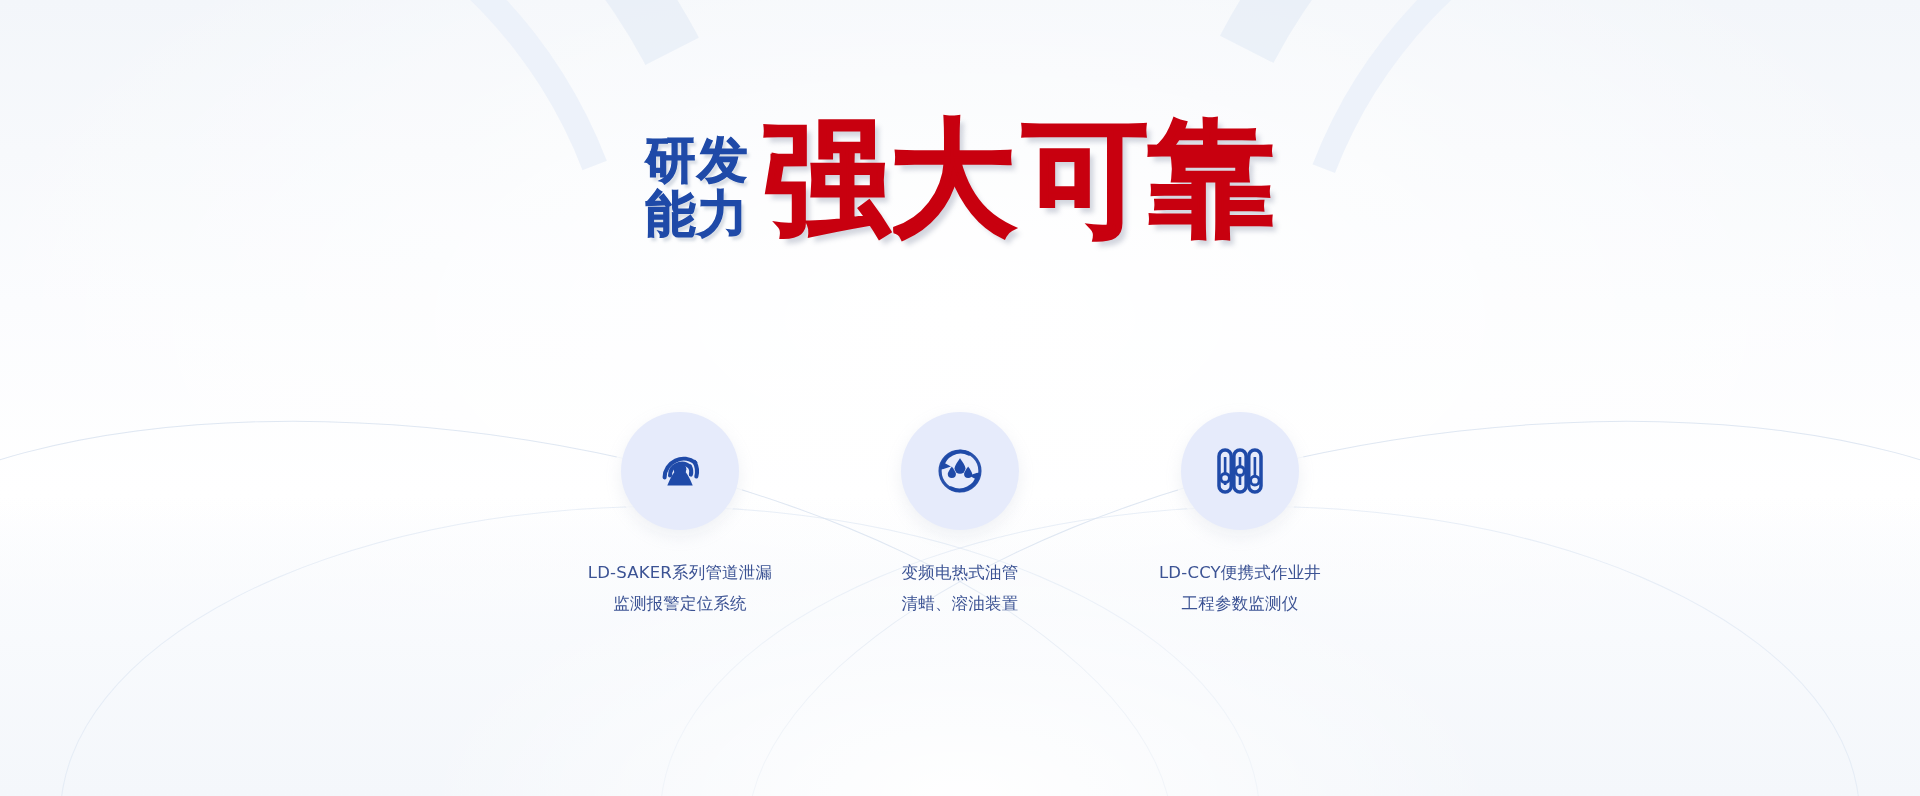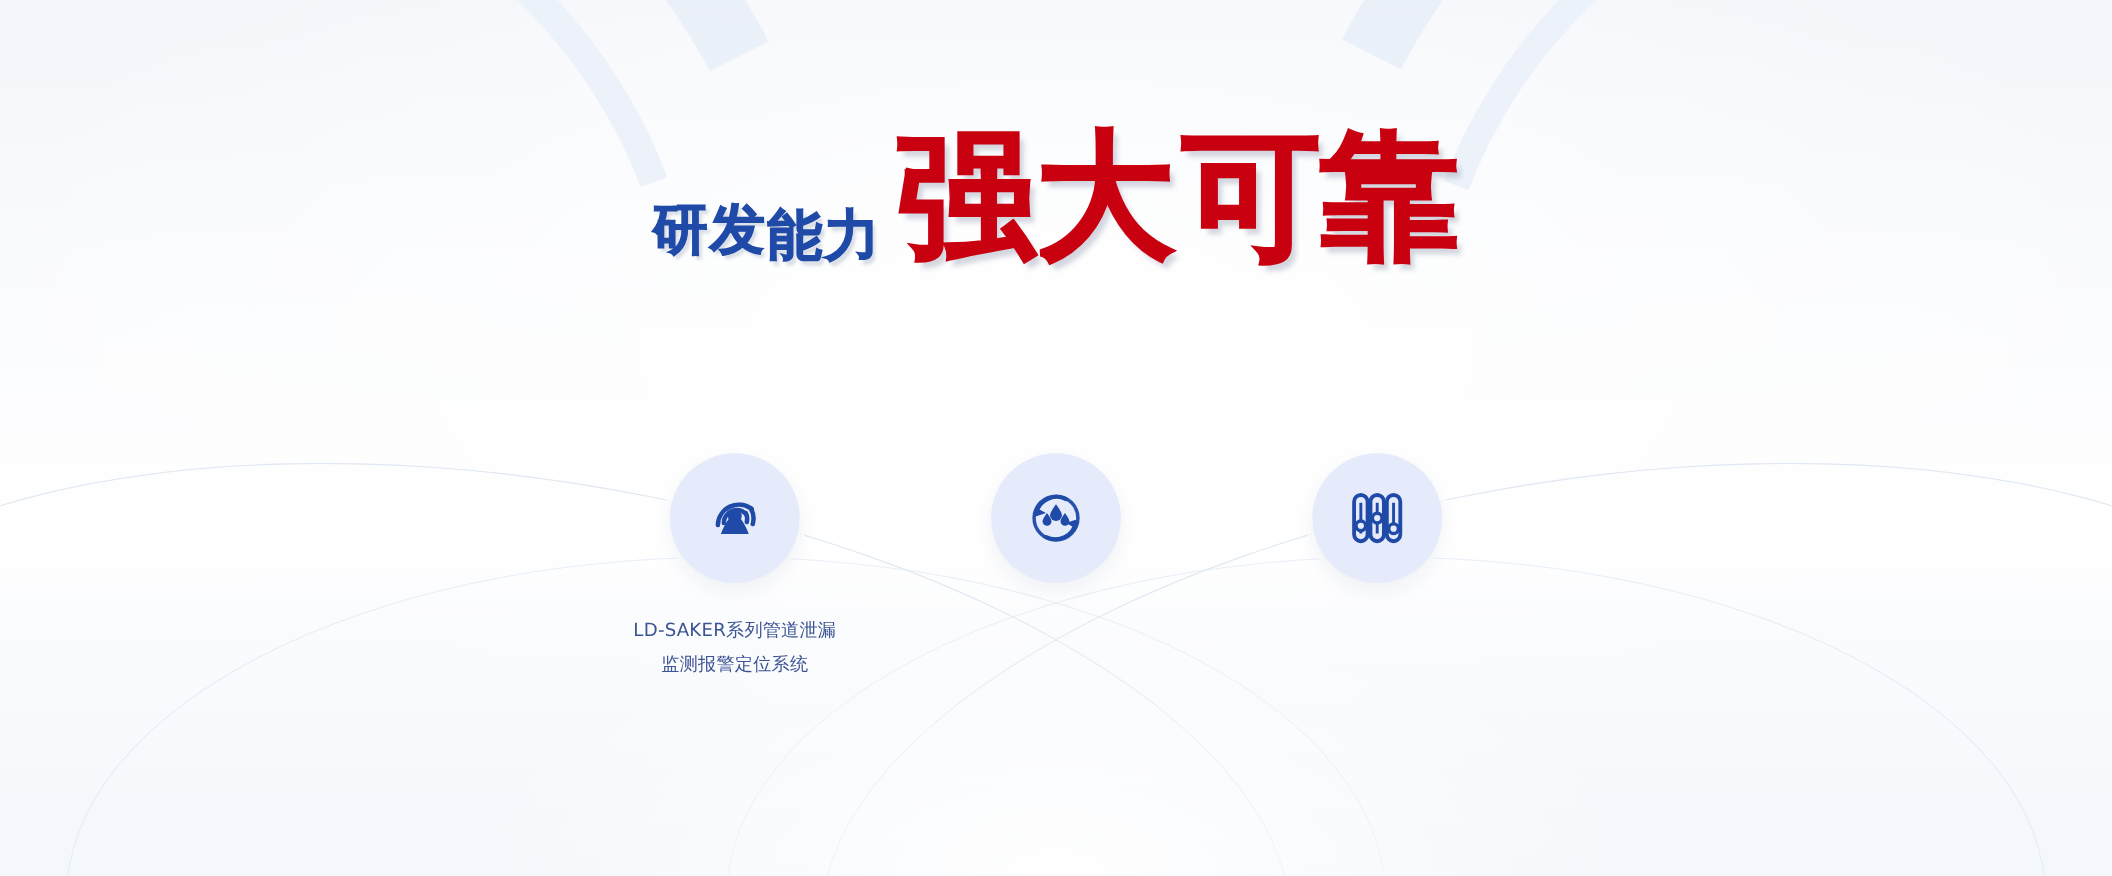--- a/index.html
+++ b/index.html
@@ -57,21 +57,21 @@
           width:1100px; height:260px;
           background:radial-gradient(ellipse at 50% 100%, rgba(255,255,255,.95) 0%, rgba(255,255,255,0) 70%); }
 
   
   .headline{
     position:absolute; left:0; right:0; top:112px;
     display:flex; align-items:flex-end; justify-content:center;
     gap:0px;
   }
   .hl-stack{
-    display:flex; flex-direction:row; 
+    display:flex; flex-direction:column; 
     line-height:.96;
     letter-spacing:2px;
   }
   .hl-stack .ln{
     font-size:50px; font-weight:900; color:#1f4aa8;
     font-family:"DejaVu Sans","Liberation Sans",sans-serif;
     text-shadow:3px 4px 3px rgba(130,145,170,.30);
     -webkit-text-stroke:1.2px #1f4aa8;
     white-space:nowrap;
   }
@@ -87,21 +87,21 @@
     position:relative; top:4px;
   }
   .sp-a{ margin-right:12px; }
   .sp-b{ margin-left:2px; margin-right:1px; }
   .sp-c{ margin-left:6px; }
 
   
   .features{
     position:absolute; left:0; right:0; top:412px;
     display:flex; justify-content:center; align-items:flex-start;
-    gap:60px;
+    gap:48px;
   }
   .feature{
     width:232px;
     display:flex; flex-direction:column; align-items:center;
   }
   .circle{
     width:118px; height:118px; border-radius:50%;
     background:#e6ebfb;
     display:flex; align-items:center; justify-content:center;
     box-shadow:0 6px 16px rgba(160,172,196,.18), 0 0 0 6px rgba(255,255,255,.75);
@@ -173,36 +173,40 @@
             <path d="M52 36a21 21 0 0 1-30 15" stroke="#1f4aa8" stroke-width="4" fill="none" stroke-linecap="round"></path>
             <path d="M11 21l2 9 9-3z" fill="#1f4aa8"></path>
             <path d="M53 43l-2-9-9 3z" fill="#1f4aa8"></path>
             <circle cx="32" cy="32" r="22" stroke="#1f4aa8" stroke-width="3.5" fill="none" opacity=".95"></circle>
             <path d="M32 18c0 0-6 8-6 11a6 6 0 0 0 12 0c0-3-6-11-6-11z" fill="#1f4aa8"></path>
             <path d="M23 27c0 0-4.5 6-4.5 8.2a4.5 4.5 0 0 0 9 0C27.5 33 23 27 23 27z" fill="#1f4aa8"></path>
             <path d="M41 27c0 0-4.5 6-4.5 8.2a4.5 4.5 0 0 0 9 0C45.5 33 41 27 41 27z" fill="#1f4aa8"></path>
           </svg>
         </span>
       </div>
+      <div class="flabel">变频电热式油管
+清蜡、溶油装置</div>
     </div>
 
     <div class="feature">
       <div class="circle">
         <span>
           <svg width="56" height="56" viewBox="0 0 64 64" fill="none">
             <rect x="8" y="8" width="14" height="48" rx="7" stroke="#1f4aa8" stroke-width="4"></rect>
             <rect x="25" y="8" width="14" height="48" rx="7" stroke="#1f4aa8" stroke-width="4"></rect>
             <rect x="42" y="8" width="14" height="48" rx="7" stroke="#1f4aa8" stroke-width="4"></rect>
             <line x1="15" y1="16" x2="15" y2="48" stroke="#1f4aa8" stroke-width="3"></line>
             <line x1="32" y1="16" x2="32" y2="48" stroke="#1f4aa8" stroke-width="3"></line>
             <line x1="49" y1="16" x2="49" y2="48" stroke="#1f4aa8" stroke-width="3"></line>
             <circle cx="15" cy="40" r="5" fill="#e6ebfb" stroke="#1f4aa8" stroke-width="3.5"></circle>
             <circle cx="32" cy="32" r="5" fill="#e6ebfb" stroke="#1f4aa8" stroke-width="3.5"></circle>
             <circle cx="49" cy="43" r="5" fill="#e6ebfb" stroke="#1f4aa8" stroke-width="3.5"></circle>
           </svg>
         </span>
       </div>
+      <div class="flabel">LD-CCY便携式作业井
+工程参数监测仪</div>
     </div>
 
 
 
   </div>
 </div>
 
 </body></html>

